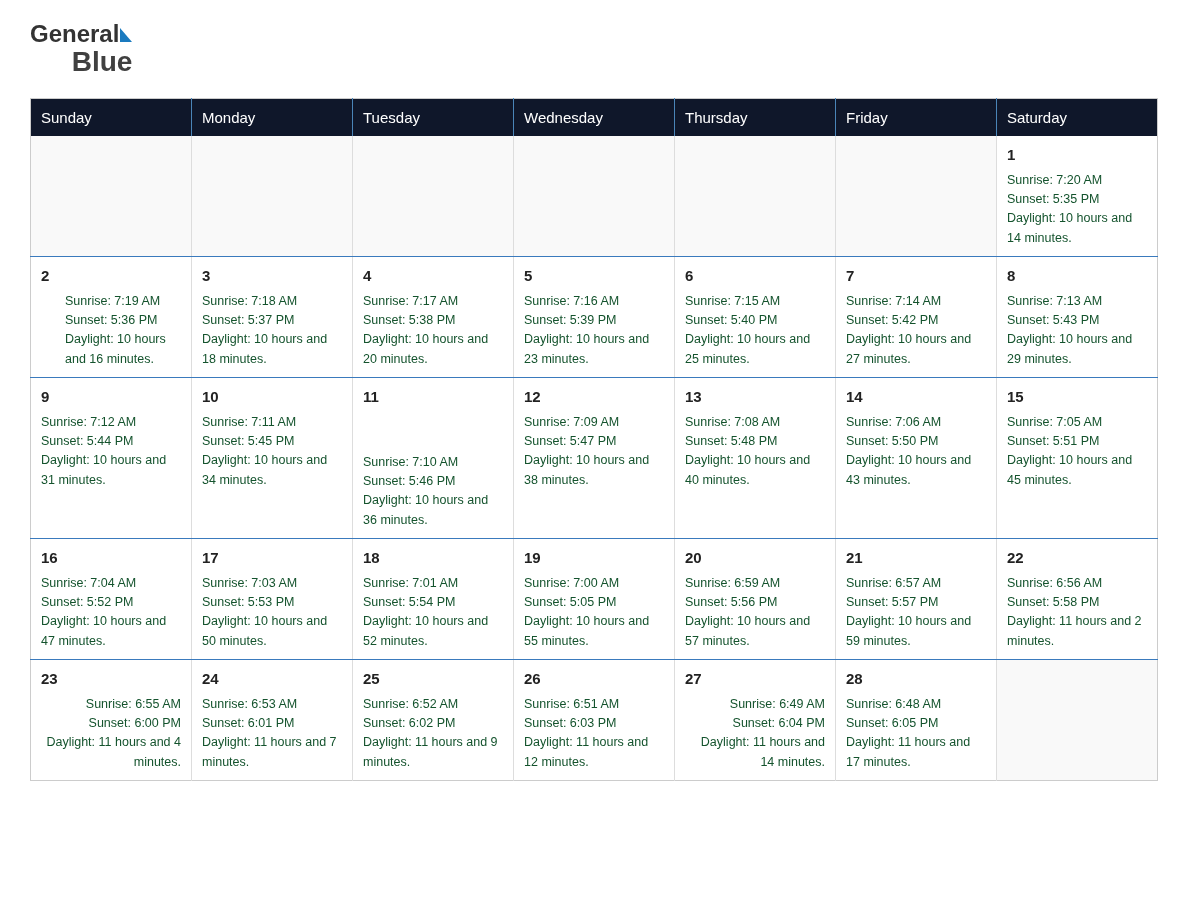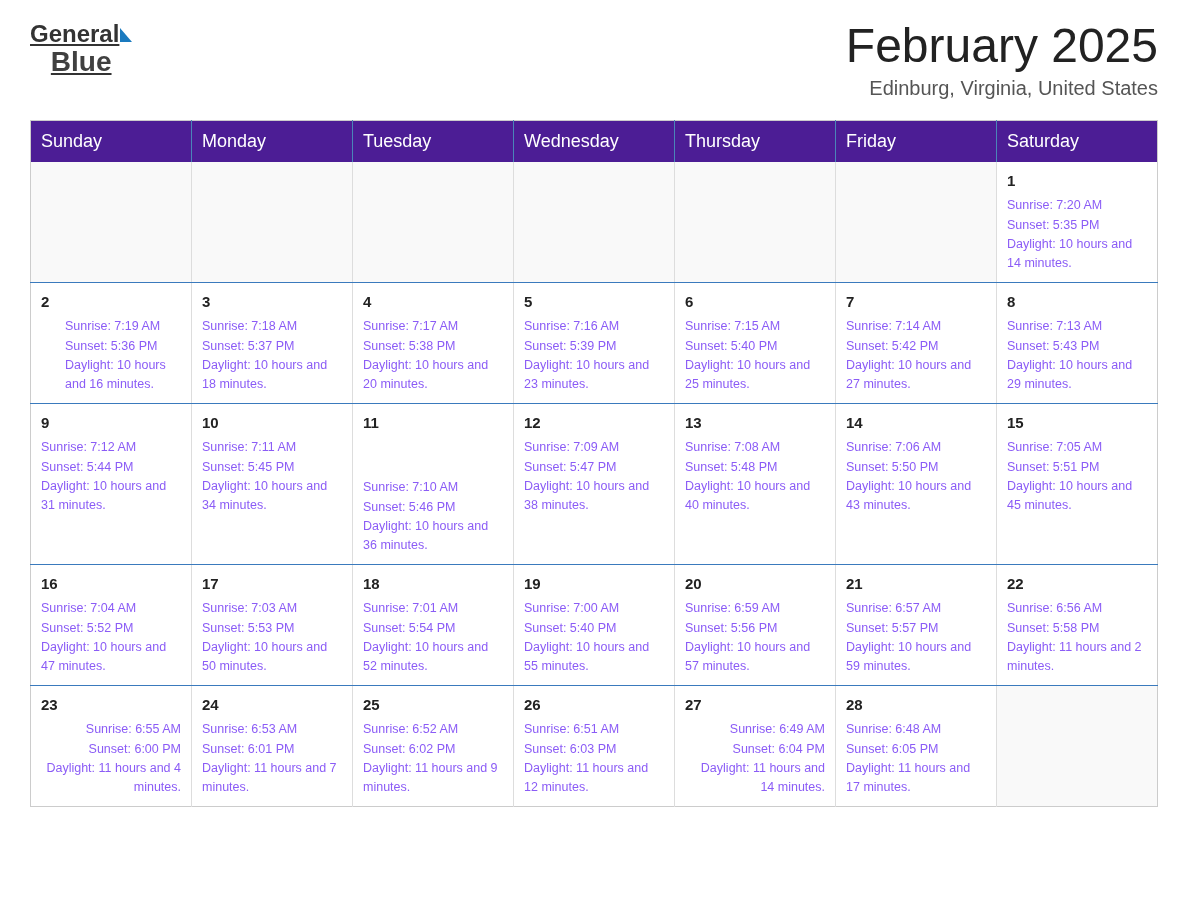--- a/index.html
+++ b/index.html
@@ -11,22 +11,21 @@
     }
     .header {
       display: flex;
       justify-content: space-between;
       align-items: flex-start;
       margin-bottom: 20px;
     }
     .logo {
       display: flex;
       flex-direction: column;
-      align-items: center;
-      text-decoration: underline;
+      align-items: flex-end;
     }
     .title-block {
       text-align: right;
     }
     .month-title {
       font-size: 48px;
       font-weight: 300;
       color: #222;
       line-height: 1.1;
     }
@@ -34,25 +33,25 @@
       font-size: 20px;
       color: #555;
       margin-top: 4px;
     }
     .calendar {
       width: 100%;
       border-collapse: collapse;
       border: 1px solid #ccc;
     }
     .calendar th {
-      background-color: #4c1d95;
+      background-color: #0f172a;
       color: #fff;
       padding: 10px 10px;
       text-align: left;
-      font-size: 18px;
+      font-size: 15px;
       font-weight: normal;
       border-right: 1px solid #4a85b8;
     }
     .calendar th:last-child {
       border-right: none;
     }
     .calendar td {
       vertical-align: top;
       padding: 8px 10px;
       border-right: 1px solid #ddd;
@@ -71,21 +70,21 @@
     }
     .day-number {
       font-size: 15px;
       font-weight: bold;
       margin-bottom: 4px;
       display: block;
       color: #222;
     }
     .day-info {
       font-size: 12.5px;
-      color: #8b5cf6;
+      color: #14532d;
       line-height: 1.55;
     }
     .empty-cell {
       background: #f9f9f9;
     }
     .logo-row {
       display: flex;
       align-items: center;
     }
     .logo-general {
@@ -113,24 +112,20 @@
 </head>
 <body>
 
 <div class="header">
   <div class="logo">
     <div class="logo-row">
       <span class="logo-general">General</span>
       <span class="logo-arrow"></span>
     </div>
     <div class="logo-bottom">Blue</div>
-  </div>
-  <div class="title-block">
-    <div class="month-title">February 2025</div>
-    <div class="location">Edinburg, Virginia, United States</div>
   </div>
 </div>
 
 <table class="calendar">
   <thead>
     <tr>
     <th>Sunday</th>
         <th>Monday</th>
         <th>Tuesday</th>
         <th>Wednesday</th>
@@ -257,21 +252,21 @@
         </td>
         <td>
           <span class="day-number">18</span>
           <div class="day-info" style="white-space: pre-line;">Sunrise: 7:01 AM
 Sunset: 5:54 PM
 Daylight: 10 hours and 52 minutes.</div>
         </td>
         <td>
           <span class="day-number">19</span>
           <div class="day-info" style="white-space: pre-line;">Sunrise: 7:00 AM
-Sunset: 5:40 PM
+Sunset: 5:05 PM
 Daylight: 10 hours and 55 minutes.</div>
         </td>
         <td>
           <span class="day-number">20</span>
           <div class="day-info" style="white-space: pre-line;">Sunrise: 6:59 AM
 Sunset: 5:56 PM
 Daylight: 10 hours and 57 minutes.</div>
         </td>
         <td>
           <span class="day-number">21</span>

